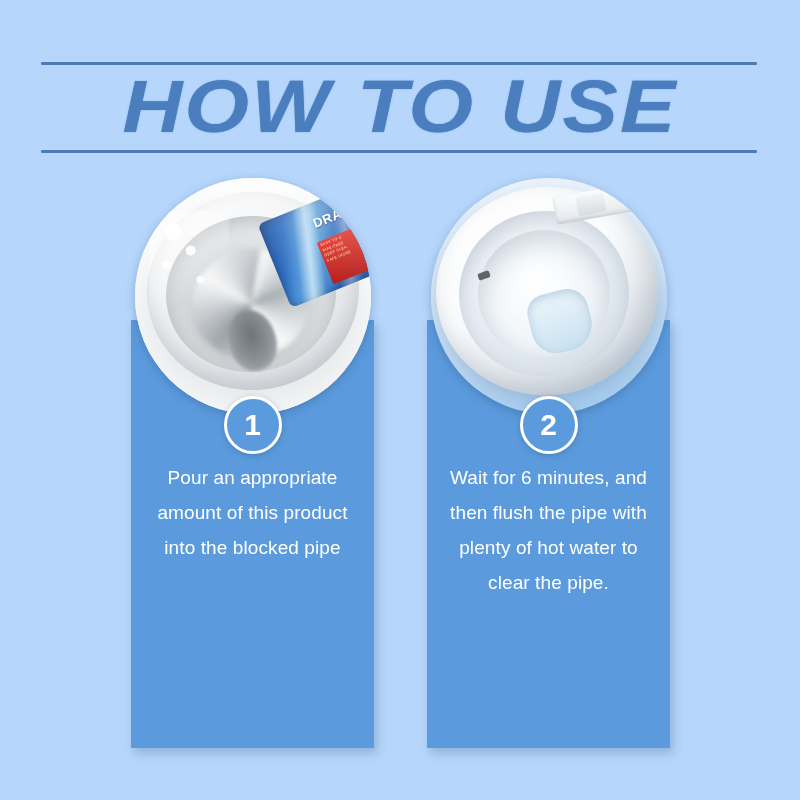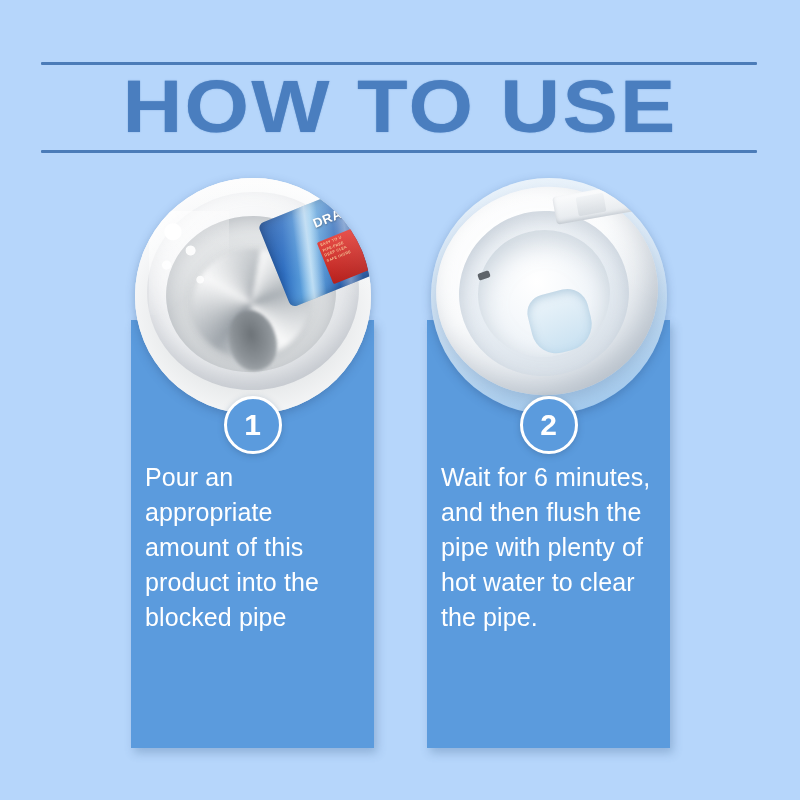--- a/index.html
+++ b/index.html
@@ -5,21 +5,21 @@
   * { margin:0; padding:0; box-sizing:border-box; }
   html, body { width:800px; height:800px; }
   body {
     background:#b6d6fb;
     font-family:"Liberation Sans", sans-serif;
     position:relative;
     overflow:hidden;
   }
 
   
-  .header { position:absolute; left:0; top:0; width:800px; height:170px; }
+  .header { position:absolute; left:0; top:0; width:800px; height:170px;font-style:italic; }
   .rule {
     position:absolute; left:41px; width:716px; height:3px;
     background:#4b7cb8; border-radius:1px;
   }
   .rule.top { top:62px; }
   .rule.bottom { top:150px; }
   .title {
     position:absolute; left:0; top:68px; width:800px;
     text-align:center;
     font-family:"Liberation Sans", sans-serif;
@@ -218,22 +218,23 @@
     font-family:"Liberation Sans", sans-serif;
     box-shadow:0 2px 6px rgba(50,85,130,.35);
     z-index:5;
   }
 
   
   .caption {
     position:absolute; top:300px; left:0;
     width:243px;
     padding:0 14px;
+    text-align:center;
     color:#ffffff;
-    font-size:25px;
+    font-size:19px;
     line-height:35px;
     font-family:"Liberation Sans", sans-serif;
     font-weight:normal;
     letter-spacing:.1px;
   }
 </style>
 </head>
 <body>
 
 <div class="header">

